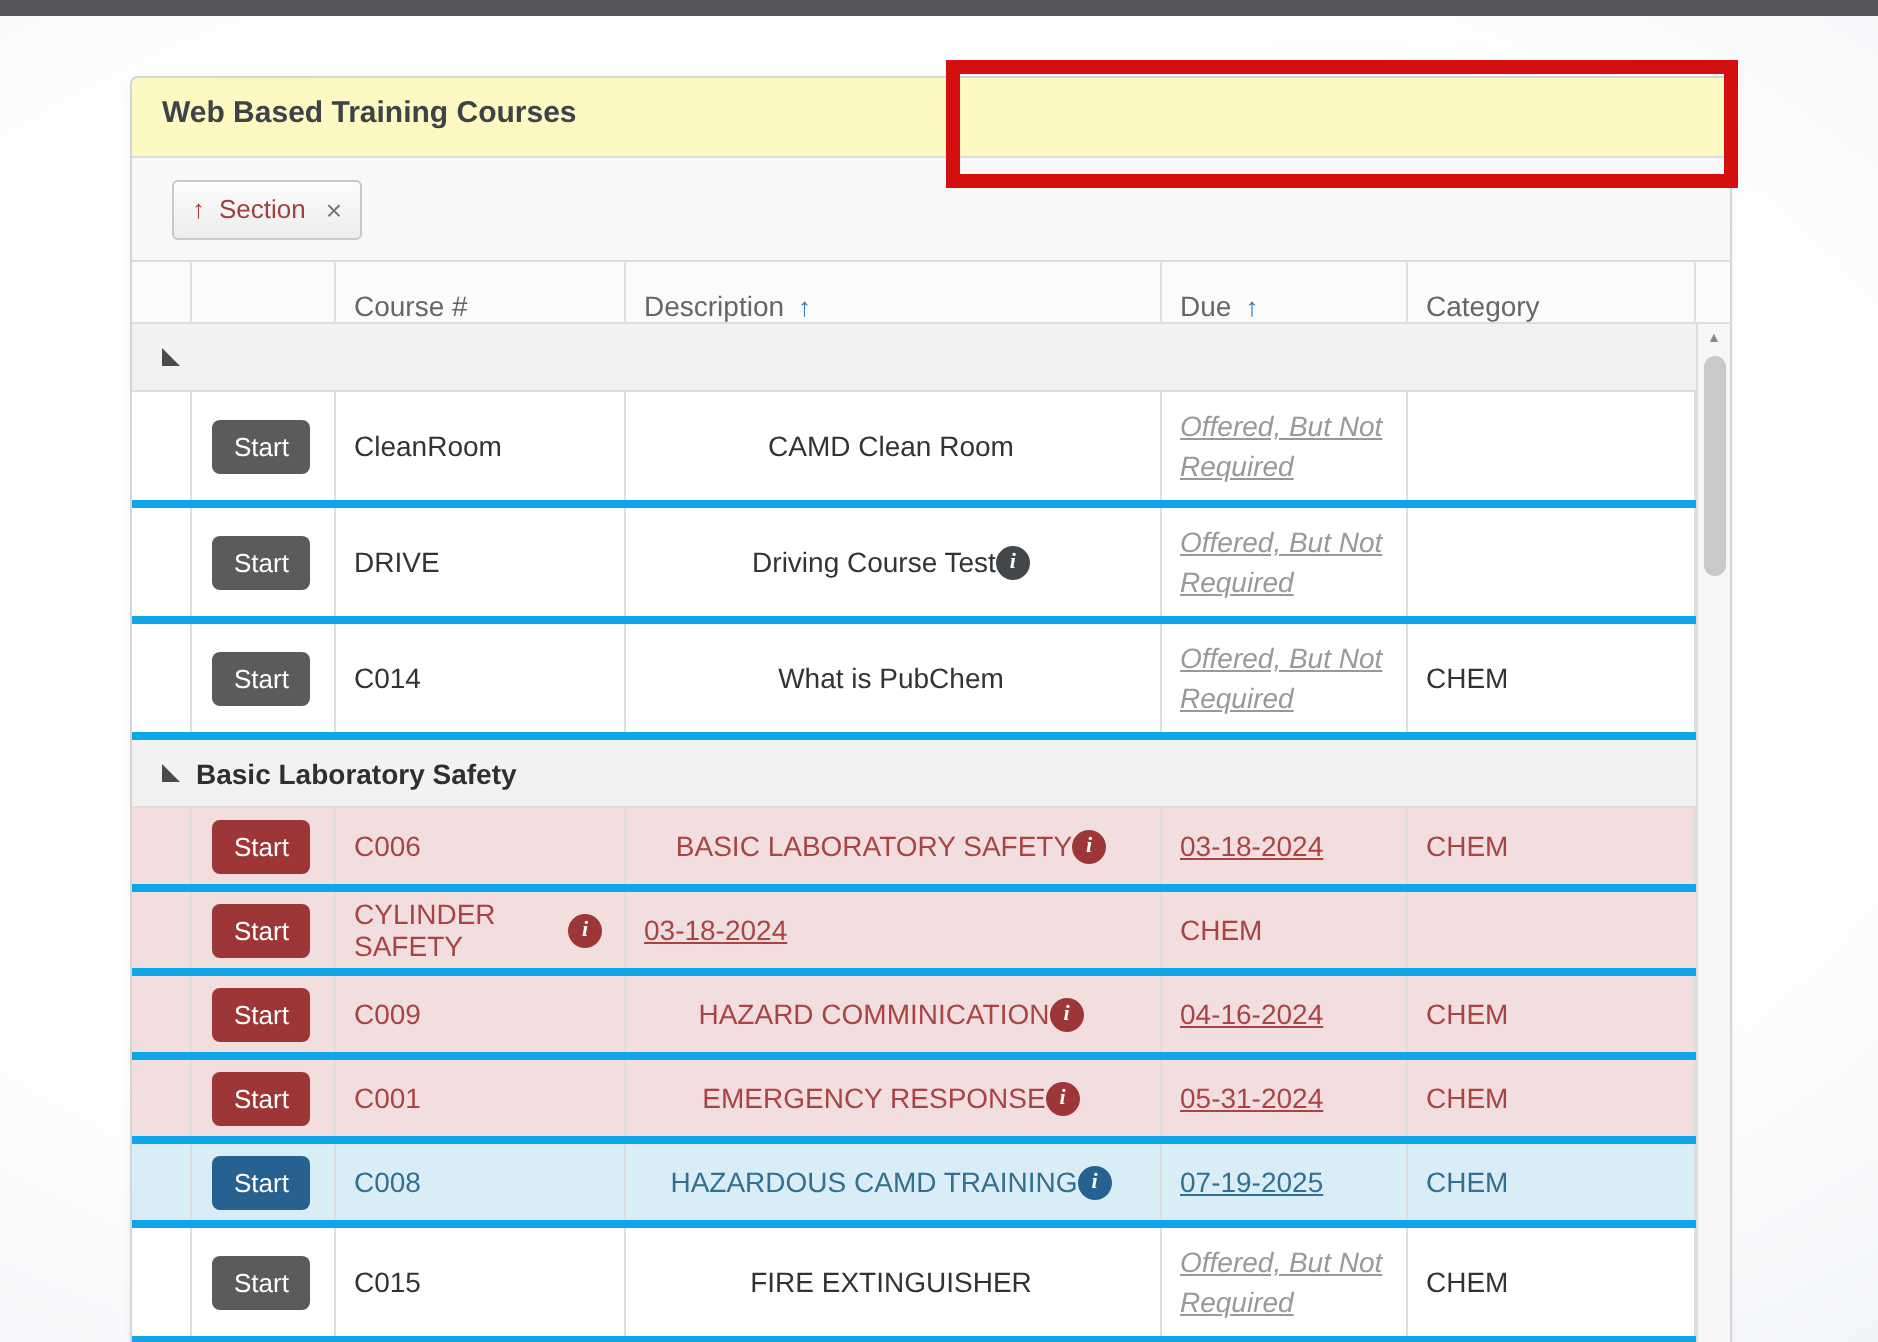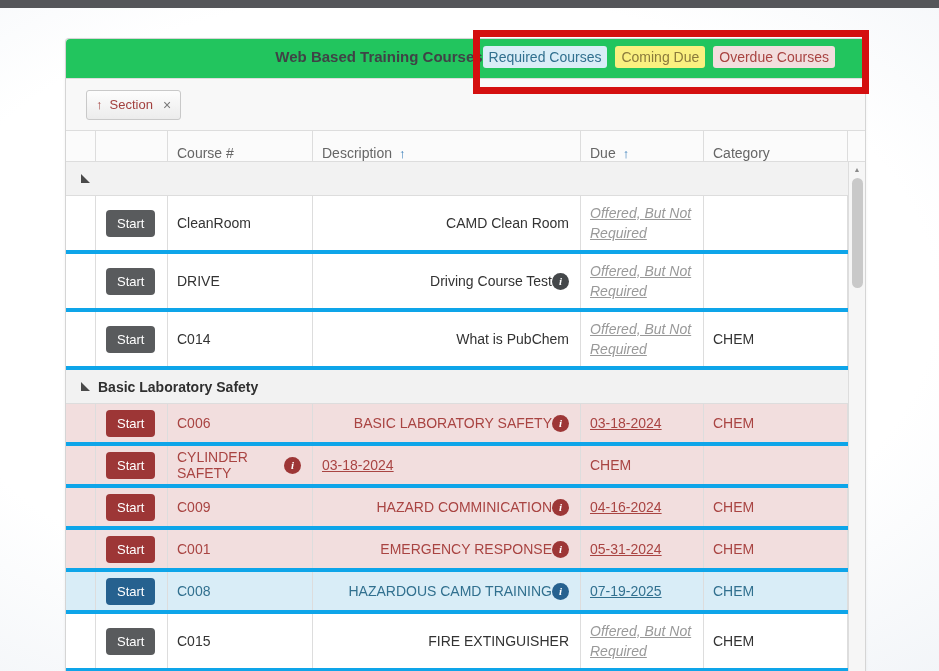--- a/index.html
+++ b/index.html
@@ -10,22 +10,22 @@
     background: radial-gradient(ellipse 130% 110% at 45% 45%, #ffffff 42%, #e8edf3 85%, #dde4ec 100%);
   }
   .topbar { position:absolute; top:0; left:0; right:0; height:8px; background:#55565a; }
 
   .panel {
     position:absolute; left:65px; top:38px; width:801px; height:633px;
     background:#fff; border:1px solid #d5d5d5; border-bottom:0;
     border-radius:4px 4px 0 0; box-shadow:0 1px 3px rgba(0,0,0,.06);
   }
   .panel-header {
-    height:40px; display:flex; align-items:center; justify-content:flex-end;
-    background:#22c55e; border-bottom:1px solid #ddd; padding:0 30px 4px 15px;
+    height:40px; display:flex; align-items:center; justify-content:space-between;
+    background:#fef9c3; border-bottom:1px solid #ddd; padding:0 30px 4px 15px;
     border-radius:4px 4px 0 0;
   }
   .page-title { font-size:15px; font-weight:bold; color:#3f4346; }
   .legend { display:flex; gap:8px; font-size:14px; align-items:center; }
   .badge { padding:3px 6px; border-radius:3px; white-space:nowrap; }
   .badge.required { background:#d9edf7; color:#31708f; }
   .badge.coming   { background:#faf080; color:#8a7a3b; }
   .badge.overdue  { background:#f2dede; color:#a94442; }
 
   .toolbar { height:52px; background:#f8f8f8; border-bottom:1px solid #ddd;
@@ -59,21 +59,21 @@
   .tri { width:9px; height:9px; background:#4a4a4a; flex:none;
          clip-path:polygon(0 0, 100% 100%, 0 100%); }
 
   .data-row { background:#fff; border-bottom:4px solid #0ea5e9; font-size:14px; color:#333; }
   .data-row.status-normal   { height:58px; }
   .data-row.status-overdue  { height:42px; background:#f2dede; color:#a94442; }
   .data-row.status-required { height:42px; background:#d9edf7; color:#31708f; }
 
   .c { display:flex; align-items:center; padding-left:9px; border-right:1px solid #ddd; overflow:hidden; }
   .c-expand { padding-left:0; }
-  .c-desc { justify-content:flex-end; padding-right:11px; }
+  .c-desc { justify-content:center; padding-right:11px; }
   .c-due { line-height:1.45;text-decoration:underline; }
   .muted { color:#999; font-style:italic; }
 
   .start-btn {
     color:#fff; border:0; border-radius:4px; padding:6px 11px;
     font-size:13px; cursor:pointer; font-family:inherit; margin-left:1px;
   }
   .status-normal   .start-btn { background:#595b5d; }
   .status-overdue  .start-btn { background:#9d3636; }
   .status-required .start-btn { background:#26618f; }
@@ -103,25 +103,20 @@
   }
 </style>
 </head>
 <body>
 
 <div class="topbar"></div>
 
 <div class="panel">
   <div class="panel-header">
     <div class="page-title">Web Based Training Courses</div>
-    <div class="legend">
-      <span class="badge required">Required Courses</span>
-      <span class="badge coming">Coming Due</span>
-      <span class="badge overdue">Overdue Courses</span>
-    </div>
   </div>
 
   <div class="toolbar">
     <div class="chip">
       <span class="chip-arrow">↑</span>
       <span>Section</span>
       <span class="chip-close">×</span>
     </div>
   </div>
 

